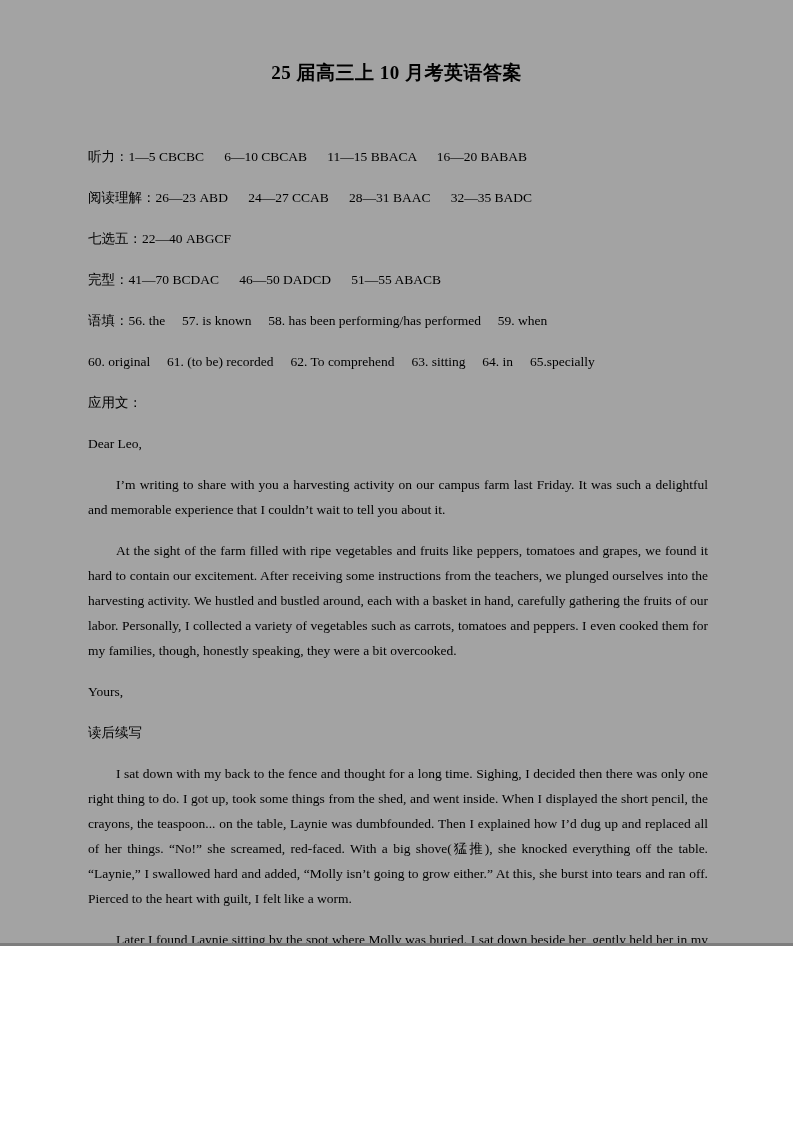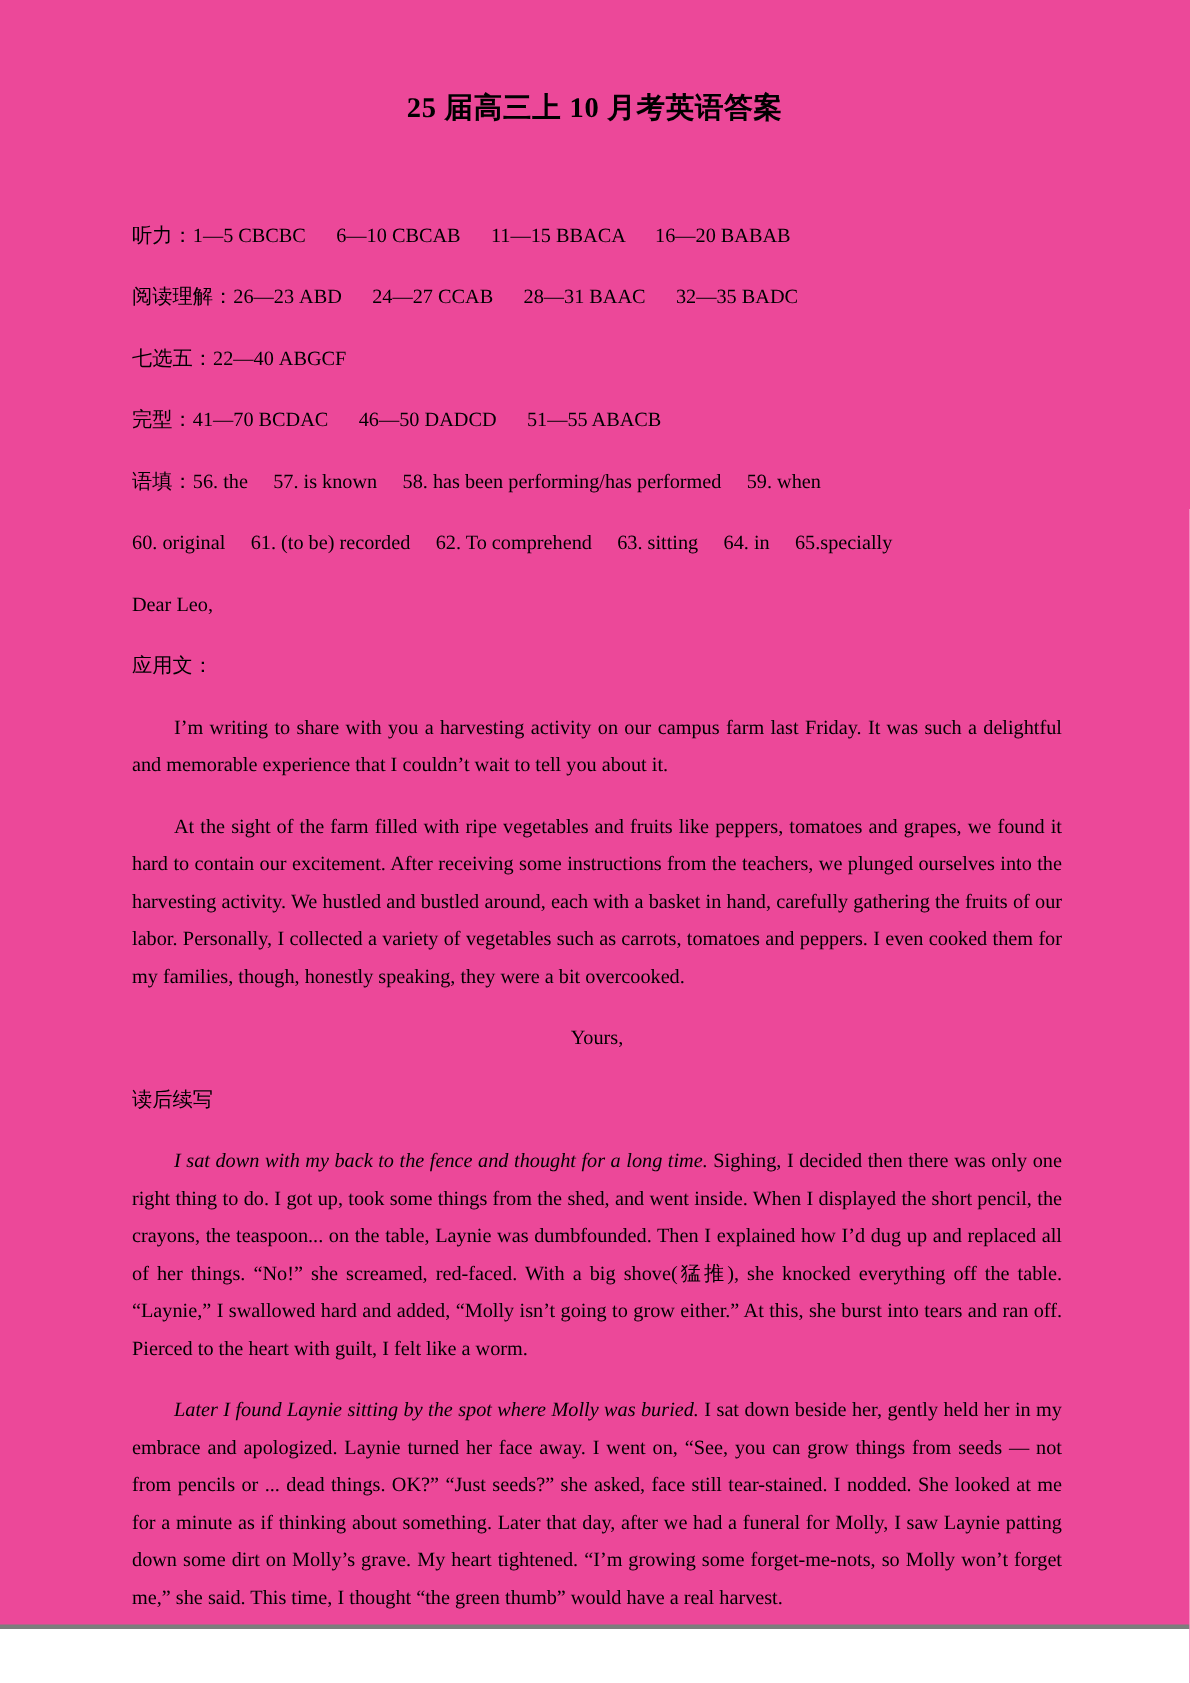--- a/index.html
+++ b/index.html
@@ -4,22 +4,22 @@
 <style>
   html, body { margin: 0; padding: 0; }
   body {
     width: 793px; height: 1122px;
     background: #ffffff;
     font-family: "Liberation Serif", "DejaVu Serif", serif;
     color: #000000;
   }
   .page {
     position: relative;
-    width: 793px; height: 1086px;
-    background: #ec4899;
+    width: 793px; height: 946px;
+    background: #a3a3a3;
     overflow: hidden;
   }
   .title {
     margin: 58px 0 0 0;
     font-size: 19px;
     line-height: 30px;
     font-weight: bold;
     text-align: center;
     letter-spacing: 0.5px;
   }
@@ -29,22 +29,22 @@
     font-size: 13.5px;
     line-height: 25px;
   }
   .content p { margin: 16px; }
   .answer-line { white-space: pre-wrap; }
   .para {
     text-align: justify;
     text-indent: 28px;
   }
   .plain { text-align: left; }
-  .right { text-align: center; font-family: Liberation Serif, serif; }
-  .lead-italic { font-style: italic; }
+  .right { text-align: left; font-family: Liberation Serif, serif; }
+  .lead-italic { }
   .page-boundary {
     position: absolute;
     left: 0; bottom: 0;
     width: 793px; height: 3px;
     background: #7d7d7d;
   }
 </style>
 </head>
 <body>
 
@@ -54,23 +54,23 @@
 
   <div class="content">
 
     <p class="answer-line">听力：1—5 CBCBC      6—10 CBCAB      11—15 BBACA      16—20 BABAB</p>
     <p class="answer-line">阅读理解：26—23 ABD      24—27 CCAB      28—31 BAAC      32—35 BADC</p>
     <p class="answer-line">七选五：22—40 ABGCF</p>
     <p class="answer-line">完型：41—70 BCDAC      46—50 DADCD      51—55 ABACB</p>
     <p class="answer-line">语填：56. the     57. is known     58. has been performing/has performed     59. when</p>
     <p class="answer-line">60. original     61. (to be) recorded     62. To comprehend     63. sitting     64. in     65.specially</p>
 
+    <p class="plain">应用文：</p>
+
     <p class="plain">Dear Leo,</p>
-
-    <p class="plain">应用文：</p>
     <p class="para">I’m writing to share with you a harvesting activity on our campus farm last Friday. It was such a delightful and memorable experience that I couldn’t wait to tell you about it.</p>
     <p class="para">At the sight of the farm filled with ripe vegetables and fruits like peppers, tomatoes and grapes, we found it hard to contain our excitement. After receiving some instructions from the teachers, we plunged ourselves into the harvesting activity. We hustled and bustled around, each with a basket in hand, carefully gathering the fruits of our labor. Personally, I collected a variety of vegetables such as carrots, tomatoes and peppers. I even cooked them for my families, though, honestly speaking, they were a bit overcooked.</p>
     <p class="right">Yours,</p>
 
     <p class="plain">读后续写</p>
 
     <p class="para"><span class="lead-italic">I sat down with my back to the fence and thought for a long time.</span><span> Sighing, I decided then there was only one right thing to do. I got up, took some things from the shed, and went inside. When I displayed the short pencil, the crayons, the teaspoon... on the table, Laynie was dumbfounded. Then I explained how I’d dug up and replaced all of her things. “No!” she screamed, red-faced. With a big shove(猛推), she knocked everything off the table. “Laynie,” I swallowed hard and added, “Molly isn’t going to grow either.” At this, she burst into tears and ran off. Pierced to the heart with guilt, I felt like a worm.</span></p>
 
     <p class="para"><span class="lead-italic">Later I found Laynie sitting by the spot where Molly was buried.</span><span> I sat down beside her, gently held her in my embrace and apologized. Laynie turned her face away. I went on, “See, you can grow things from seeds — not from pencils or ... dead things. OK?” “Just seeds?” she asked, face still tear-stained. I nodded. She looked at me for a minute as if thinking about something. Later that day, after we had a funeral for Molly, I saw Laynie patting down some dirt on Molly’s grave. My heart tightened. “I’m growing some forget-me-nots, so Molly won’t forget me,” she said. This time, I thought “the green thumb” would have a real harvest.</span></p>
 

